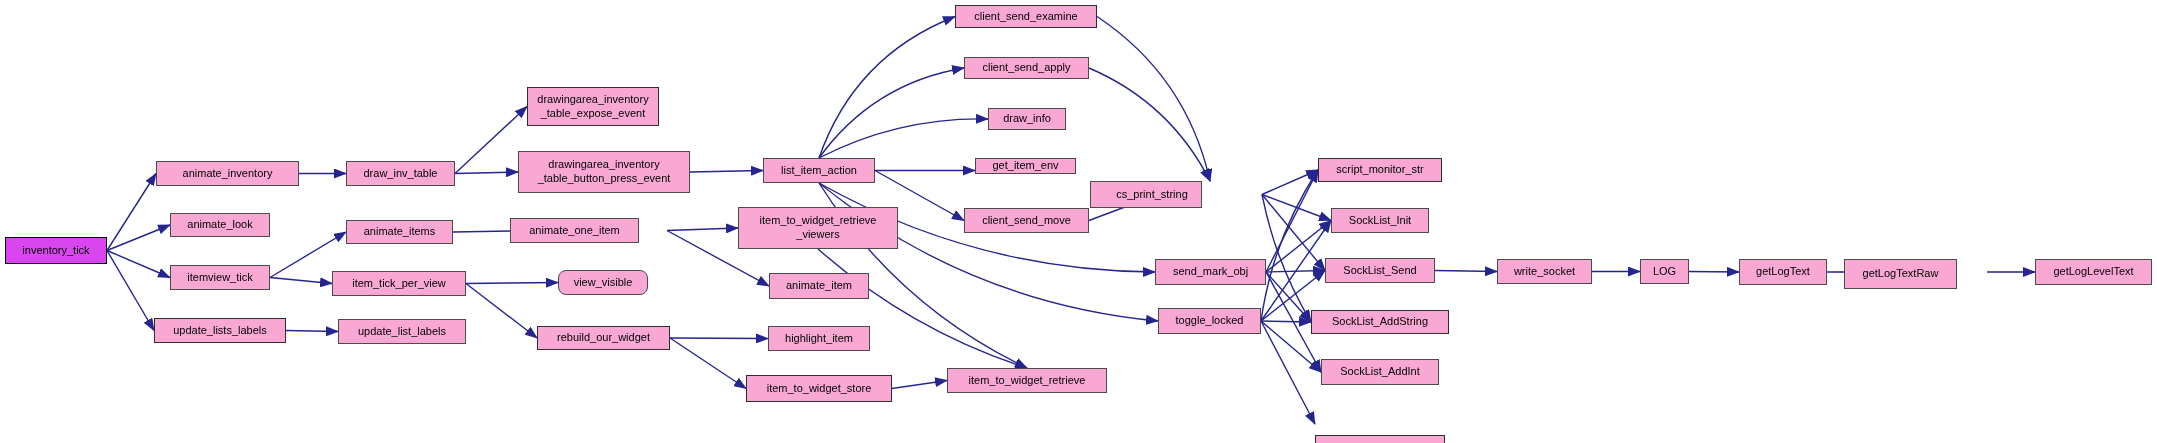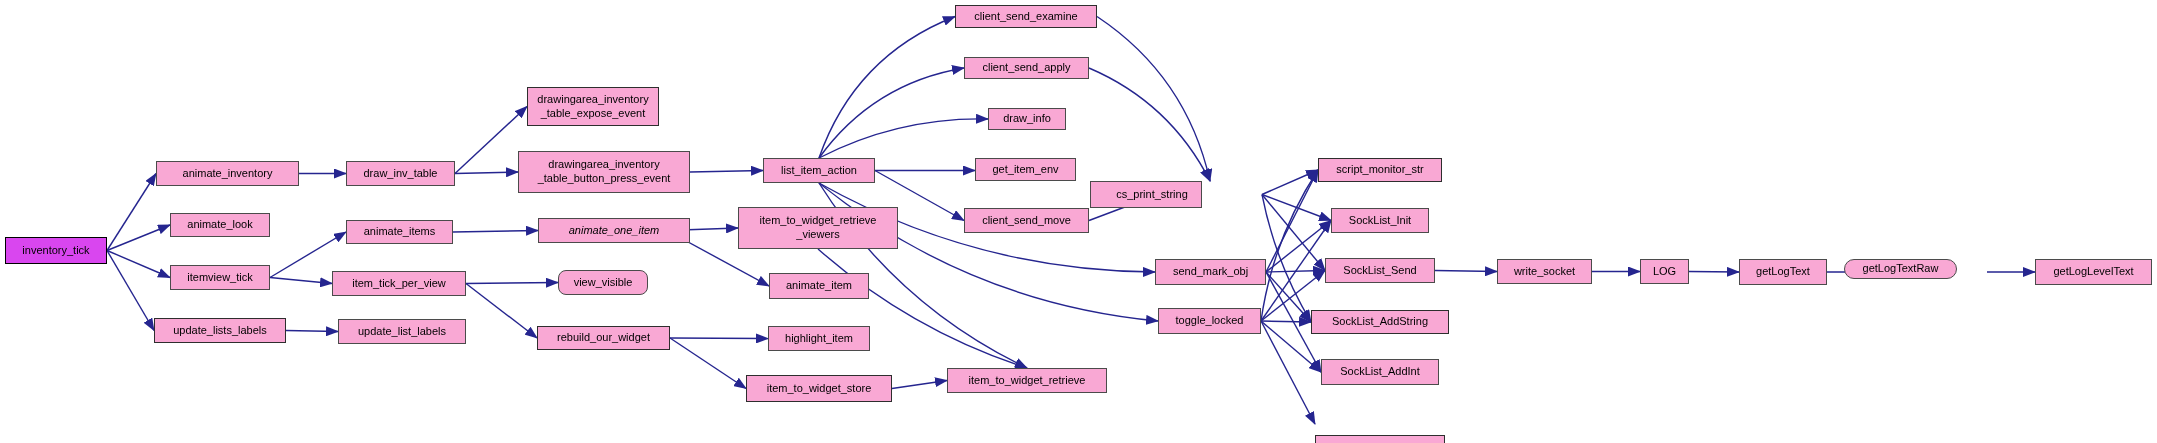--- a/index.html
+++ b/index.html
@@ -85,43 +85,43 @@
       <div class="node" style="left: 170px; top: 265px; width: 100px; height: 25px;">itemview_tick</div>
       <div class="node bold" style="left: 154px; top: 318px; width: 132px; height: 25px;">update_lists_labels</div>
       <div class="node" style="left: 346px; top: 161px; width: 109px; height: 25px;">draw_inv_table</div>
       <div class="node" style="left: 346px; top: 220px; width: 107px; height: 24px;">animate_items</div>
       <div class="node" style="left: 332px; top: 271px; width: 134px; height: 25px;">item_tick_per_view</div>
       <div class="node" style="left: 338px; top: 319px; width: 128px; height: 25px;">update_list_labels</div>
       <div class="node bold" style="left: 527px; top: 87px; width: 132px; height: 39px;">drawingarea_inventory
 _table_expose_event</div>
       <div class="node" style="left: 518px; top: 151px; width: 172px; height: 42px;">drawingarea_inventory
 _table_button_press_event</div>
-      <div class="node" style="left: 538px; top: 218px; width: 152px; height: 25px; font-style: italic;">animate_one_item</div>
+      <div class="node" style="left: 510px; top: 218px; width: 129px; height: 25px;">animate_one_item</div>
       <div class="node" style="left: 558px; top: 270px; width: 90px; height: 25px; border-radius: 8px;">view_visible</div>
       <div class="node bold" style="left: 537px; top: 326px; width: 133px; height: 24px;">rebuild_our_widget</div>
       <div class="node" style="left: 763px; top: 158px; width: 112px; height: 25px;">list_item_action</div>
       <div class="node" style="left: 738px; top: 207px; width: 160px; height: 42px;">item_to_widget_retrieve
 _viewers</div>
       <div class="node" style="left: 769px; top: 273px; width: 100px; height: 26px;">animate_item</div>
       <div class="node" style="left: 768px; top: 326px; width: 102px; height: 25px;">highlight_item</div>
       <div class="node bold" style="left: 746px; top: 375px; width: 146px; height: 27px;">item_to_widget_store</div>
       <div class="node bold" style="left: 955px; top: 5px; width: 142px; height: 23px;">client_send_examine</div>
       <div class="node" style="left: 964px; top: 57px; width: 125px; height: 22px;">client_send_apply</div>
       <div class="node" style="left: 988px; top: 108px; width: 78px; height: 22px;">draw_info</div>
-      <div class="node" style="left: 975px; top: 158px; width: 101px; height: 23px;">get_item_env</div>
+      <div class="node" style="left: 975px; top: 158px; width: 101px; height: 16px;">get_item_env</div>
       <div class="node" style="left: 964px; top: 208px; width: 125px; height: 25px;">client_send_move</div>
       <div class="node" style="left: 947px; top: 368px; width: 160px; height: 25px;">item_to_widget_retrieve</div>
       <div class="node" style="left: 1090px; top: 181px; width: 112px; height: 27px; padding-left: 12px;">cs_print_string</div>
       <div class="node" style="left: 1155px; top: 259px; width: 111px; height: 26px;">send_mark_obj</div>
       <div class="node" style="left: 1158px; top: 308px; width: 103px; height: 26px;">toggle_locked</div>
       <div class="node bold" style="left: 1318px; top: 158px; width: 124px; height: 24px;">script_monitor_str</div>
       <div class="node" style="left: 1331px; top: 208px; width: 98px; height: 25px;">SockList_Init</div>
       <div class="node" style="left: 1325px; top: 258px; width: 110px; height: 25px;">SockList_Send</div>
       <div class="node bold" style="left: 1311px; top: 310px; width: 138px; height: 24px;">SockList_AddString</div>
       <div class="node" style="left: 1321px; top: 359px; width: 118px; height: 26px;">SockList_AddInt</div>
       <div class="node bold" style="left: 1315px; top: 435px; width: 130px; height: 26px;">SockList_AddChar</div>
       <div class="node" style="left: 1497px; top: 259px; width: 95px; height: 25px;">write_socket</div>
       <div class="node" style="left: 1640px; top: 259px; width: 49px; height: 25px;">LOG</div>
       <div class="node" style="left: 1739px; top: 259px; width: 88px; height: 26px;">getLogText</div>
-      <div class="node" style="left: 1844px; top: 259px; width: 113px; height: 20px; border-radius: 12px;">getLogTextRaw</div>
+      <div class="node" style="left: 1844px; top: 259px; width: 113px; height: 30px;">getLogTextRaw</div>
       <div class="node" style="left: 2035px; top: 259px; width: 117px; height: 26px;">getLogLevelText</div>
     </div>
 </div>
 
 </body></html>

